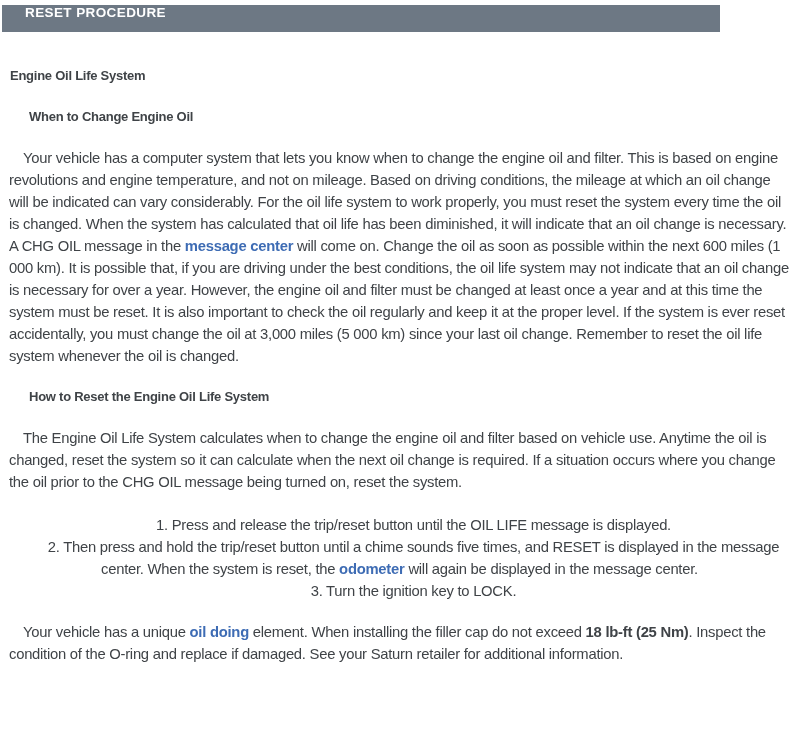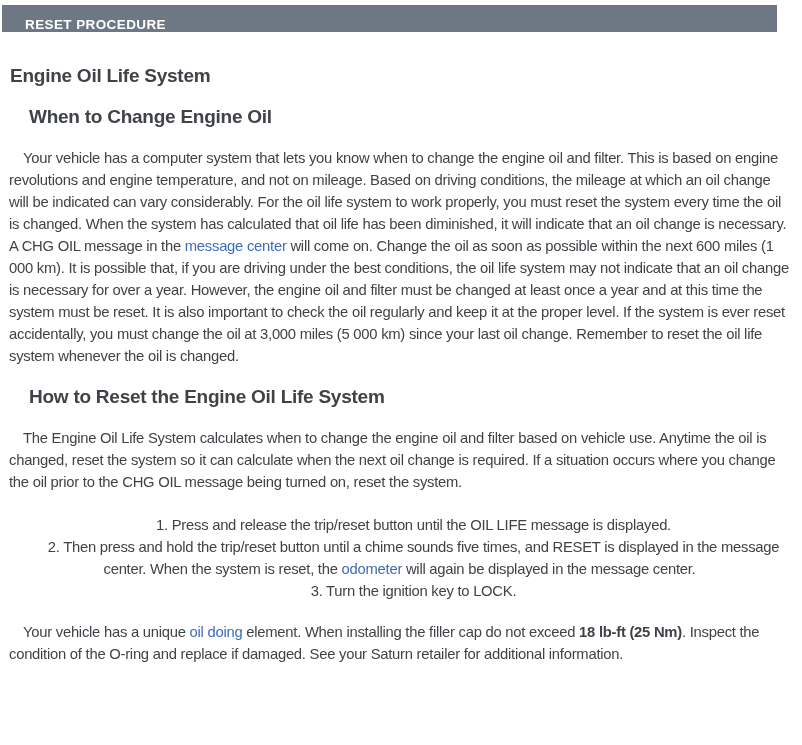--- a/index.html
+++ b/index.html
@@ -9,61 +9,62 @@
   }
   body {
     width: 802px;
     height: 745px;
     overflow: hidden;
     font-family: "Liberation Sans", sans-serif;
     color: #3f4347;
   }
   .title-bar {
     margin: 5px 0 0 2px;
-    width: 775px;
+    width: 718px;
     height: 27px;
     background: #6d7884;
     display: flex;
-    align-items: flex-end;
+    align-items: flex-start;
     box-sizing: border-box;
     padding-left: 23px;
   }
   .title-text {
     color: #ffffff;
     font-weight: bold;
     font-size: 13.5px;
     letter-spacing: 0.4px;
   }
   .content {
     padding: 0 12px 0 9px;
     font-size: 14.8px;
     line-height: 22px;
     letter-spacing: -0.25px;
   }
   .h {
     font-weight: bold;
-    font-size: 19px;
+    font-size: 13px;
     margin: 19px 0 0 1px;
   }
   .h.main { margin-top: 33px; }
   .h.sub  { margin-left: 20px; }
   .para {
     margin: 19px 0 0 0;
     text-indent: 14px;
   }
   .steps { margin: 21px 0 0 0; }
   .step {
     margin: 0;
     text-indent: 28px;
     text-align: center;
   }
   a.link {
     color: #3e6cb4;
     text-decoration: none;
     cursor: pointer;
+    font-weight: bold;
   }
   b { font-weight: bold; }
 </style>
 </head>
 <body>
 
 <div class="page">
 
   <div class="title-bar">
     <span class="title-text">RESET PROCEDURE</span>

